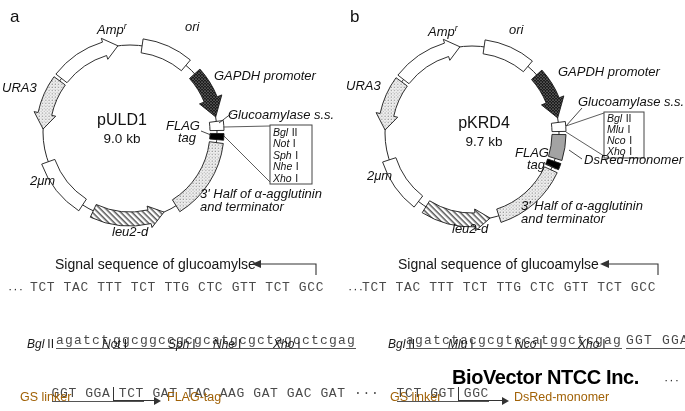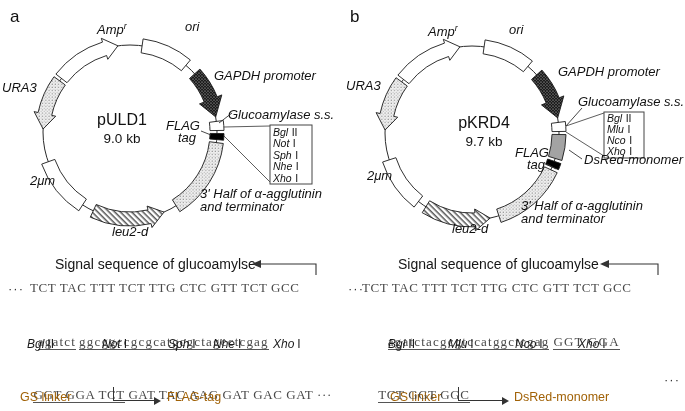--- a/index.html
+++ b/index.html
@@ -5,21 +5,21 @@
   html,body{margin:0;padding:0;background:#fff;}
   #page{position:relative;width:685px;height:411px;background:#fff;overflow:hidden;
         font-family:"Liberation Sans",sans-serif;color:#111;}
   svg text{font-family:"Liberation Sans",sans-serif;fill:#111;}
   .it{font-style:italic;}
   .gene{font-size:13px;font-style:italic;}
   .pname{font-size:16px;}
   .psize{font-size:13.5px;}
   .plabel{font-size:17px;}
   .boxsite{font-size:10.5px;}
-  .mono{font-family:Liberation Serif, serif;font-size:13px;color:#4a4a4a;letter-spacing:0.6px;white-space:pre;}
+  .mono{font-family:Liberation Mono, monospace;font-size:13px;color:#4a4a4a;letter-spacing:0.6px;white-space:pre;}
   .mcs{letter-spacing:1.2px;}
   .u{border-bottom:1.4px solid #555;padding-bottom:0px;}
   .row{position:absolute;}
   .hdr{position:absolute;font-size:14px;color:#151515;}
   .ell{position:absolute;font-size:13px;color:#333;letter-spacing:1px;}
   .enz{position:absolute;font-size:12px;color:#1a1a1a;}
   .enz i{font-style:italic;}
   .enz .ro{margin-left:3px;font-style:normal;}
   .lbl{position:absolute;font-size:12.5px;color:#a16207;}
   .corner{position:absolute;border-left:1.2px solid #333;border-bottom:1.2px solid #333;}
@@ -176,17 +176,18 @@
   </div>
   <span class="enz" style="left:388px;top:337px;"><i>Bgl</i><span class="ro">II</span></span>
   <span class="enz" style="left:448px;top:337px;"><i>Mlu</i><span class="ro">I</span></span>
   <span class="enz" style="left:515px;top:337px;"><i>Nco</i><span class="ro">I</span></span>
   <span class="enz" style="left:578px;top:337px;"><i>Xho</i><span class="ro">I</span></span>
 
   <div class="row mono" style="left:363px;top:371px;z-index:1;">
     <span class="u">TCT GGT GGC</span>
   </div>
   <div class="ell" style="left:664px;top:372px;z-index:1;">···</div>
+  <div class="wm" style="left:452px;top:366px;">BioVector NTCC Inc.</div>
   <div class="lbl" style="left:390px;top:390px;">GS linker</div>
   <div class="corner" style="left:458px;top:387px;width:48px;height:13px;"></div>
   <div class="lbl" style="left:514px;top:390px;">DsRed-monomer</div>
 
 </div>
 
 </body></html>

